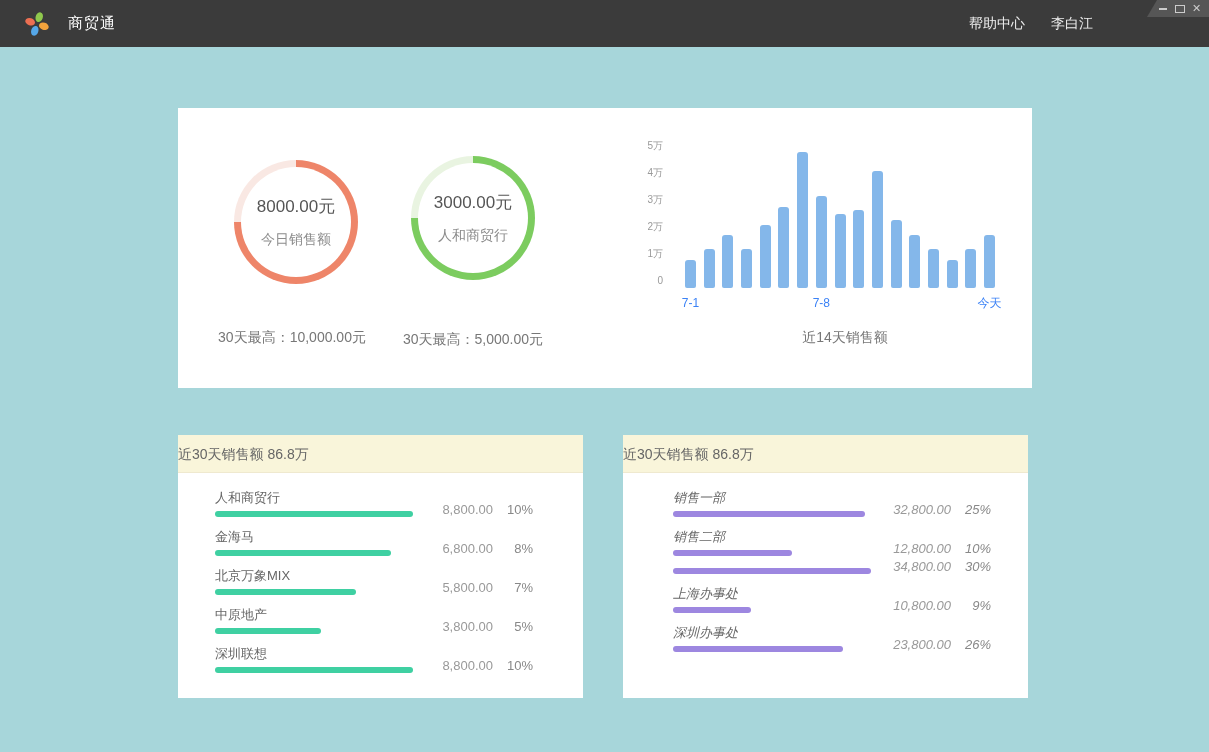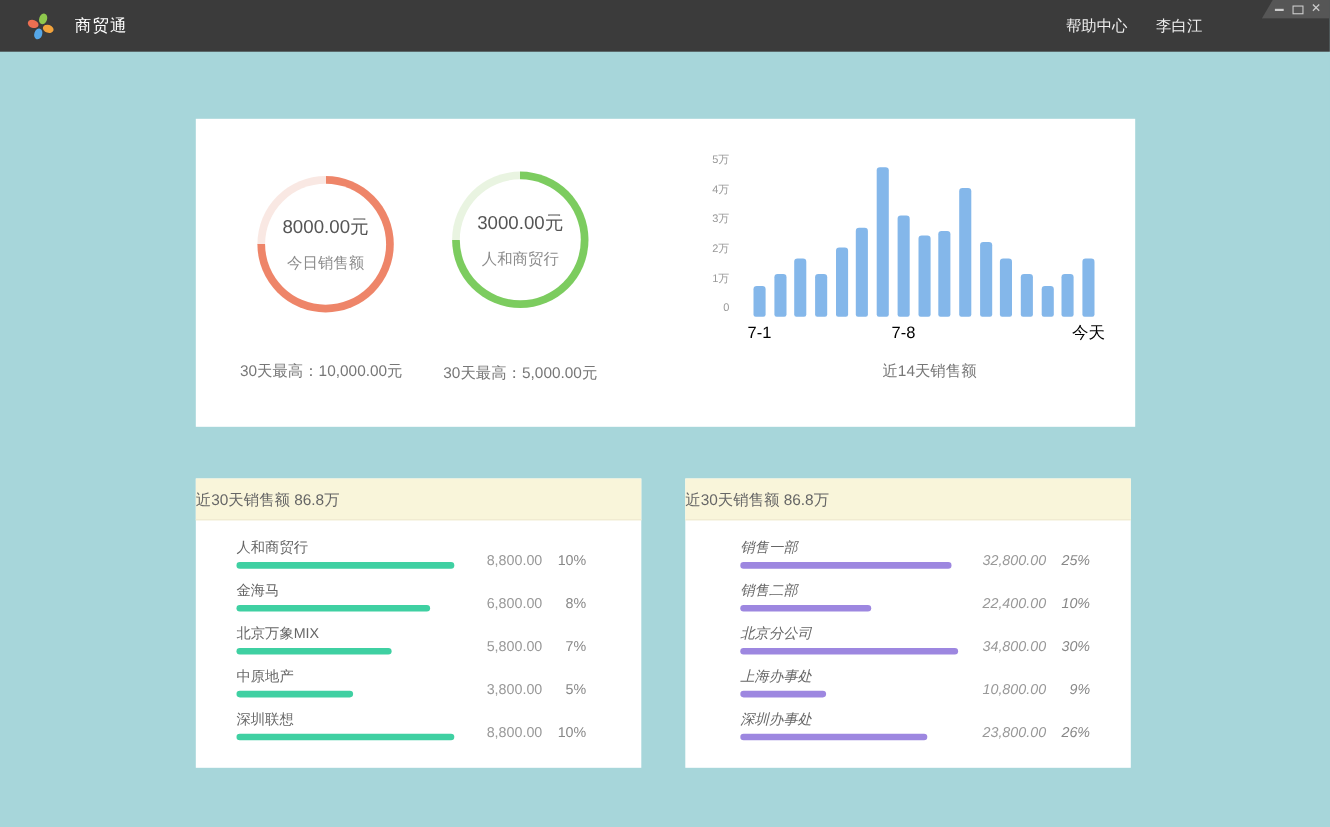--- a/index.html
+++ b/index.html
@@ -47,21 +47,21 @@
   .chart-cap{left:667px;top:221px;}
   
   .plot{
     position:absolute;left:507px;top:32px;width:310px;height:148px;
     display:flex;align-items:flex-end;justify-content:space-between;
   }
   .bar{width:11px;border-radius:3px 3px 2px 2px;}
   .yticks{position:absolute;left:440px;top:32px;width:45px;height:162px;}
   .yticks span{position:absolute;right:0;width:45px;text-align:right;font-size:10px;color:#999999;line-height:14px;}
   .xticks{position:absolute;left:507px;top:188px;width:310px;height:14px;}
-  .xticks span{position:absolute;transform:translateX(-50%);font-size:15px;color:#000000;white-space:nowrap;line-height:14px;}
+  .xticks span{position:absolute;transform:translateX(-50%);font-size:12px;color:#3b82f6;white-space:nowrap;line-height:14px;}
   
   .report-card{top:435px;width:405px;height:263px;}
   .card-left{left:178px;}
   .card-right{left:623px;}
   .card-header{
     height:38px;line-height:38px;text-align:left;font-size:14px;color:#666666;
     background:#f9f5da;border-bottom:1px solid #efe9cf;box-sizing:border-box;
   }
   .rows{padding:17px 50px 0 37px;}
   .card-right .rows{padding:17px 37px 0 50px;font-style:italic;}
@@ -206,26 +206,25 @@
         <div class="row-bar" style="width: 192px; background: rgb(157, 135, 224);"></div>
         <div class="row-vals">
           <span class="val">32,800.00</span>
           <span class="pct">25%</span>
         </div>
       </div>
       <div class="row">
         <div class="row-name">销售二部</div>
         <div class="row-bar" style="width: 119px; background: rgb(157, 135, 224);"></div>
         <div class="row-vals">
-          <span class="val">22,400.00</span>
+          <span class="val">12,800.00</span>
           <span class="pct">10%</span>
         </div>
       </div>
       <div class="row">
-        <div class="row-name">北京分公司</div>
         <div class="row-bar" style="width: 198px; background: rgb(157, 135, 224);"></div>
         <div class="row-vals">
           <span class="val">34,800.00</span>
           <span class="pct">30%</span>
         </div>
       </div>
       <div class="row">
         <div class="row-name">上海办事处</div>
         <div class="row-bar" style="width: 78px; background: rgb(157, 135, 224);"></div>
         <div class="row-vals">

